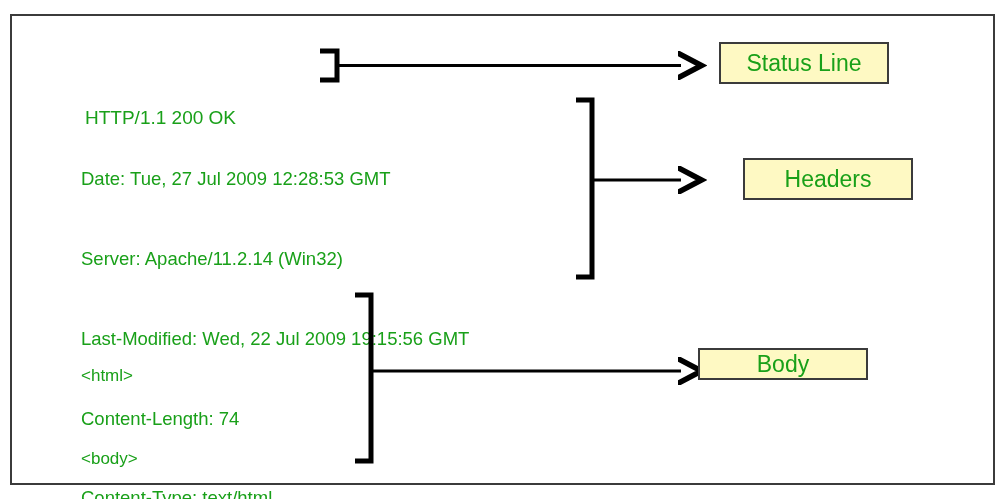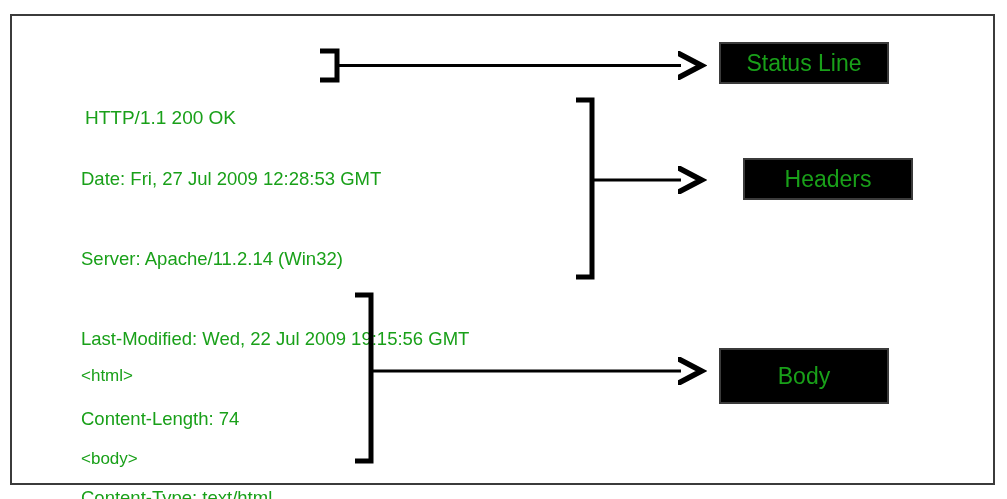--- a/index.html
+++ b/index.html
@@ -57,21 +57,21 @@
   #body-block {
     left: 44px;
     top: 307px;
     font-size: 17px;
     line-height: 27.5px;
   }
   
   .label-box {
     position: absolute;
     border: 2px solid #3b3b3b;
-    background: #000000;
+    background: #fef9c3;
     box-sizing: border-box;
     display: flex;
     align-items: center;
     justify-content: center;
     color: #19a019;
     font-size: 23px;
     font-family: "Liberation Sans", sans-serif;
   }
   #box-status-line {
     left: 719px;
@@ -80,24 +80,24 @@
     height: 42px;
   }
   #box-headers {
     left: 719px;
     top: 158px;
     width: 170px;
     height: 42px;
     margin-left: 24px;
   }
   #box-body {
-    left: 719px;
+    left: 698px;
     top: 348px;
     width: 170px;
-    height: 56px;
+    height: 32px;
   }
   
   #connectors {
     position: absolute;
     left: 0;
     top: 0;
     width: 1007px;
     height: 499px;
     pointer-events: none;
   }
@@ -107,21 +107,21 @@
 
 <div id="canvas">
 
   <div id="frame"></div>
 
   <div class="msg-block" id="status-line-block">
     <span class="msg-line">HTTP/1.1 200 OK</span>
   </div>
 
   <div class="msg-block" id="headers-block">
-    <span class="msg-line">Date: Fri, 27 Jul 2009 12:28:53 GMT</span>
+    <span class="msg-line">Date: Tue, 27 Jul 2009 12:28:53 GMT</span>
     <span class="msg-line">Server: Apache/11.2.14 (Win32)</span>
     <span class="msg-line">Last-Modified: Wed, 22 Jul 2009 19:15:56 GMT</span>
     <span class="msg-line">Content-Length: 74</span>
     <span class="msg-line">Content-Type: text/html</span>
     
   </div>
 
   <div class="msg-block" id="body-block">
     <span class="msg-line">&lt;html&gt;</span>
     <span class="msg-line">&lt;body&gt;</span>

